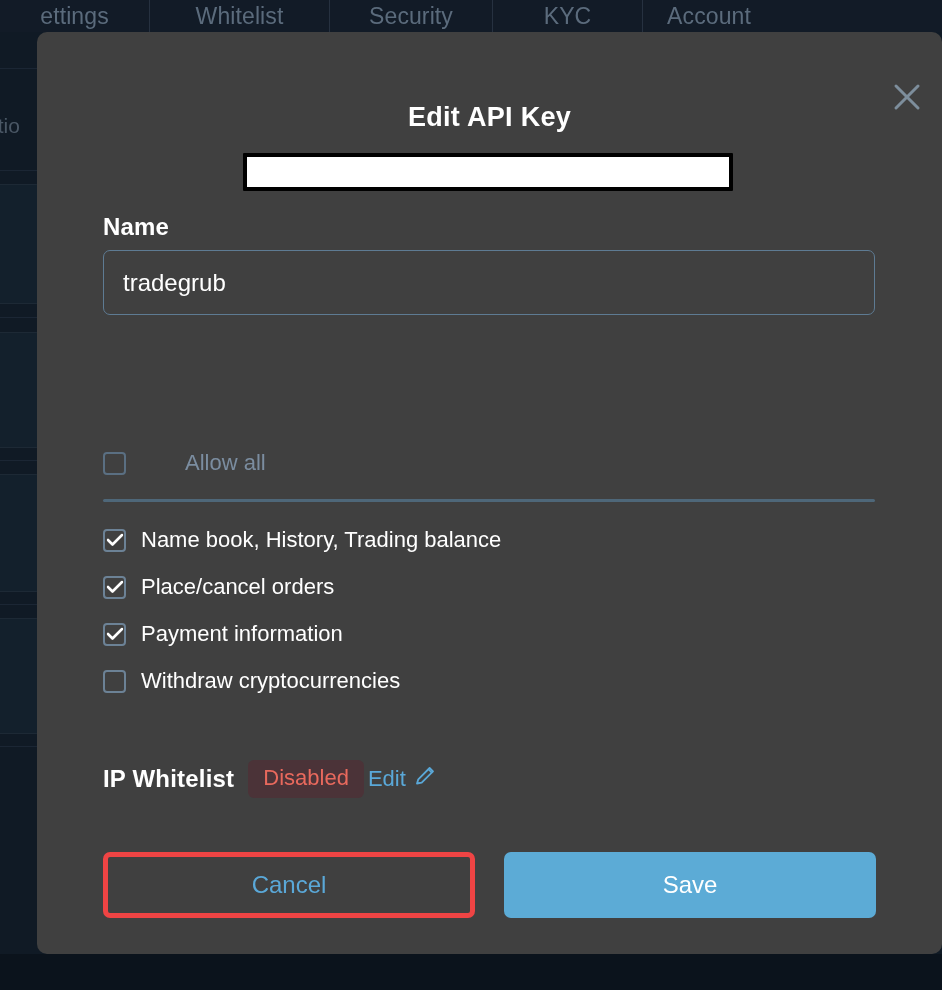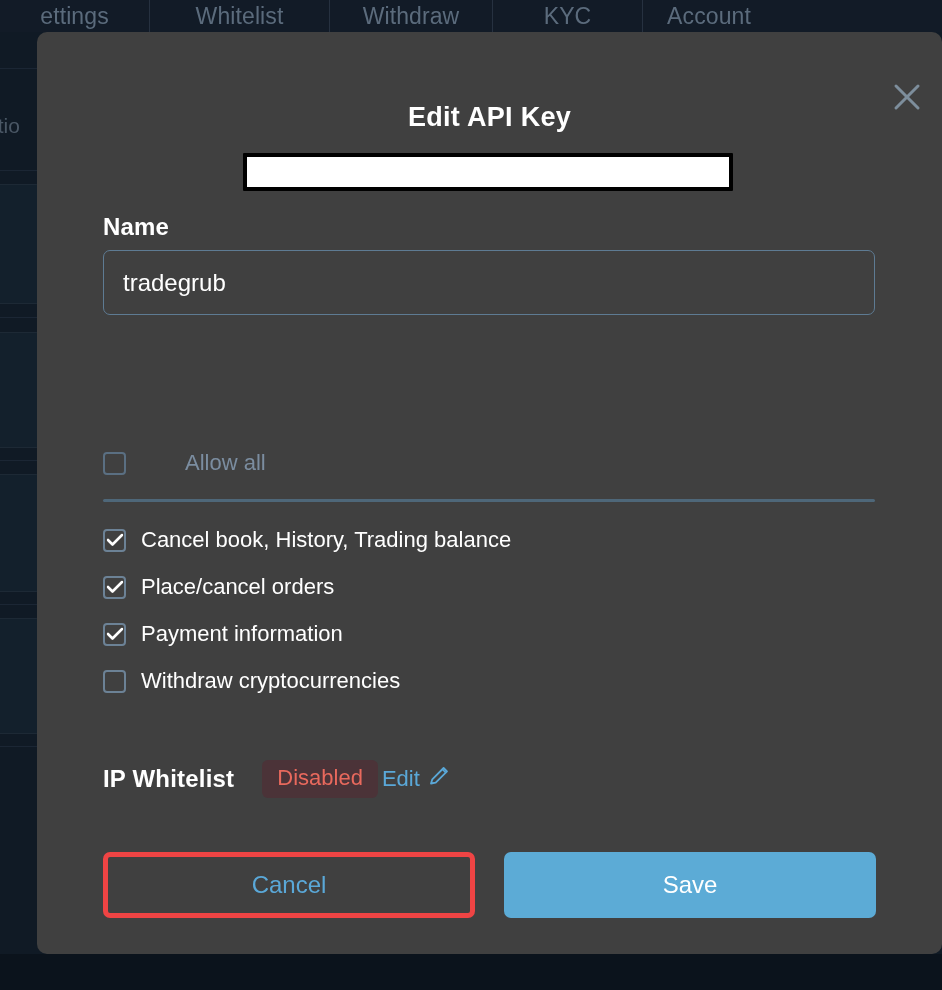--- a/index.html
+++ b/index.html
@@ -258,21 +258,21 @@
     display: flex;
     align-items: center;
   }
   .ip-title {
     font-size: 24px;
     font-weight: bold;
     color: #ffffff;
     letter-spacing: 0.2px;
   }
   .badge {
-    margin-left: 28px;
+    margin-left: 14px;
     background: #4b3338;
     color: #e8695d;
     font-size: 22px;
     padding: 7px 15px 9px;
     border-radius: 6px;
     line-height: 1;
   }
   .edit-link {
     margin-left: 4px;
     display: flex;
@@ -317,21 +317,21 @@
 <div class="page-bg">
 
   <div class="tabbar">
     <div class="tab" style="width:150px">
       <span>ettings</span>
     </div>
     <div class="tab" style="width:180px">
       <span>Whitelist</span>
     </div>
     <div class="tab" style="width:163px">
-      <span>Withdraw</span>
+      <span>Security</span>
     </div>
     <div class="tab" style="width:150px">
       <span>KYC</span>
     </div>
     <div class="tab" style="width:132px;border-right:none">
       <span>Account</span>
     </div>
   </div>
 
   <div class="bg-panel">
@@ -378,21 +378,21 @@
   </div>
 
   <div class="divider"></div>
 
   <div class="check-row perm-1">
     <span class="cbox">
       <svg width="17" height="13" viewBox="0 0 17 13" aria-hidden="true">
         <polyline points="1.5,6.5 6,11 15.5,1.5" fill="none" stroke="#ffffff" stroke-width="2.6" stroke-linecap="round" stroke-linejoin="round"></polyline>
       </svg>
     </span>
-    <span class="check-label">Cancel book, History, Trading balance</span>
+    <span class="check-label">Name book, History, Trading balance</span>
   </div>
 
   <div class="check-row perm-2">
     <span class="cbox">
       <svg width="17" height="13" viewBox="0 0 17 13" aria-hidden="true">
         <polyline points="1.5,6.5 6,11 15.5,1.5" fill="none" stroke="#ffffff" stroke-width="2.6" stroke-linecap="round" stroke-linejoin="round"></polyline>
       </svg>
     </span>
     <span class="check-label">Place/cancel orders</span>
   </div>

